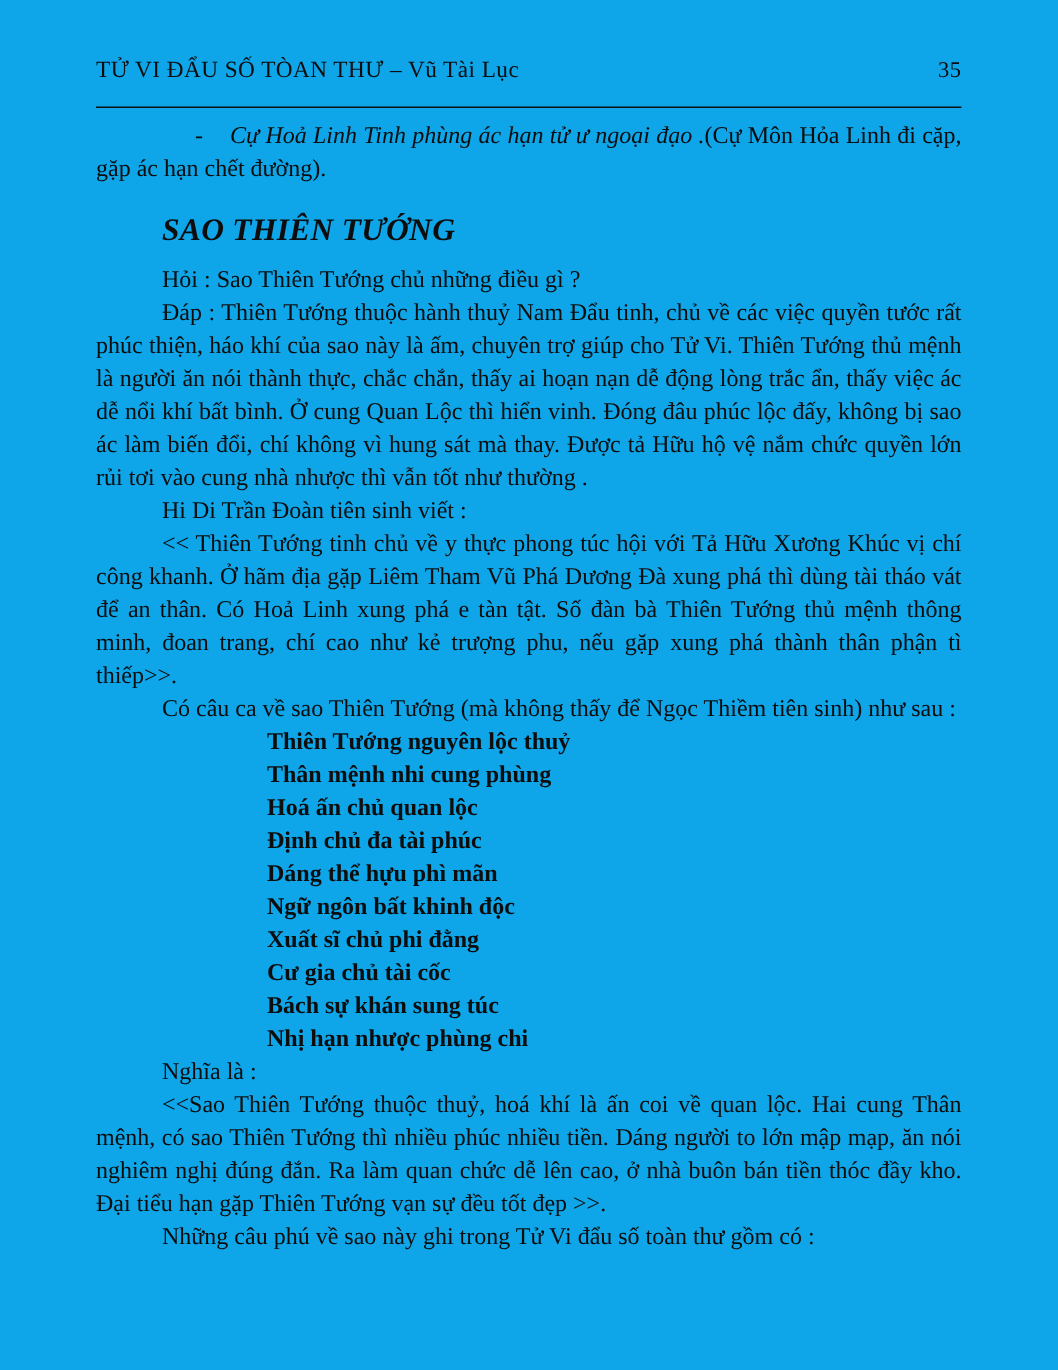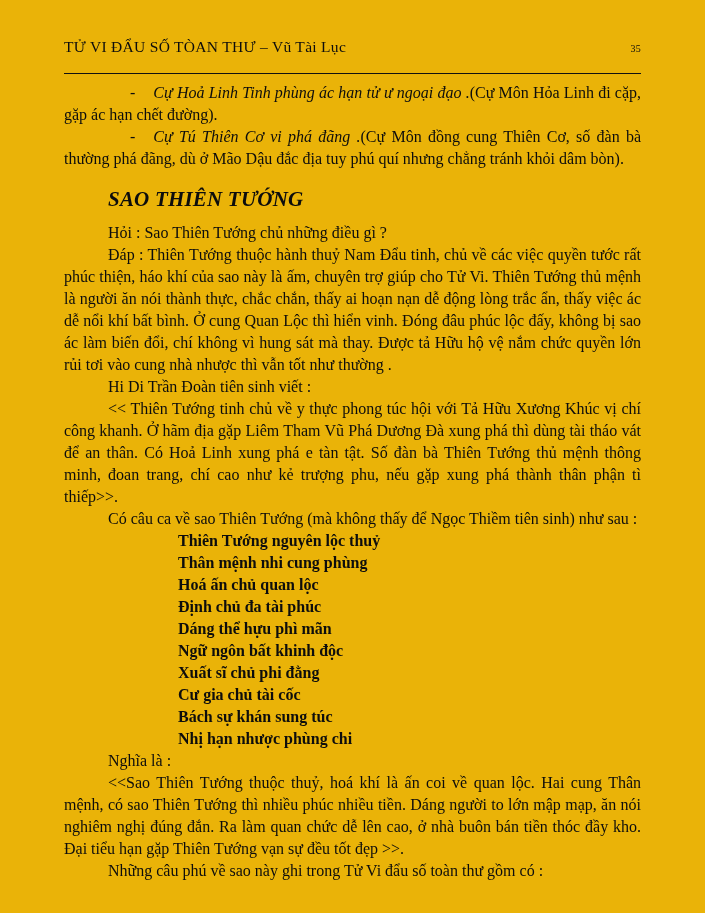--- a/index.html
+++ b/index.html
@@ -4,41 +4,41 @@
 <style>
   html, body {
     margin: 0;
     padding: 0;
     background: #ffffff;
   }
   .page {
     position: relative;
     width: 705px;
     height: 913px;
-    background: #eab308;
+    background: #0ea5e9;
     color: #0d0d0d;
     font-family: "Liberation Serif", "DejaVu Serif", serif;
     font-size: 16px;
     line-height: 22px;
     box-sizing: border-box;
     padding: 36px 64px 40px 64px;
     overflow: hidden;
   }
   .running-header {
     display: flex;
     justify-content: space-between;
     align-items: baseline;
     font-size: 15.5px;
     border-bottom: 1.5px solid #111;
     padding-bottom: 13px;
     margin-bottom: 8px;
     letter-spacing: 0.3px;
   }
   .running-header .page-num {
-    font-size: 10px;
+    font-size: 15px;
   }
   p {
     margin: 0;
     text-align: justify;
   }
   p.indent {
     text-indent: 44px;
   }
   p.bullet {
     text-indent: 66px;
@@ -74,21 +74,20 @@
 <div class="page">
 
   <div class="running-header">
     <span>TỬ VI ĐẨU SỐ TÒAN THƯ – Vũ Tài Lục</span>
     <span class="page-num">35</span>
   </div>
 
 
   <p class="bullet"><span>-</span><span class="dash-gap"></span><em>Cự Hoả Linh Tinh phùng ác hạn tử ư ngoại đạo .</em><span>(Cự Môn Hỏa Linh đi cặp, gặp ác hạn chết đường).</span></p>
 
-  <p class="bullet"><span>-</span><span class="dash-gap"></span><em>Cự Tú Thiên Cơ vi phá đãng .</em><span>(Cự Môn đồng cung Thiên Cơ, số đàn bà thường phá đãng, dù ở Mão Dậu đắc địa tuy phú quí nhưng chẳng tránh khỏi dâm bòn).</span></p>
 
   <h1 class="section-heading">SAO THIÊN TƯỚNG</h1>
 
   <p class="indent">Hỏi : Sao Thiên Tướng chủ những điều gì ?</p>
 
   <p class="indent">Đáp : Thiên Tướng thuộc hành thuỷ Nam Đẩu tinh, chủ về các việc quyền tước rất phúc thiện, háo khí của sao này là ấm, chuyên trợ giúp cho Tử Vi. Thiên Tướng thủ mệnh là người ăn nói thành thực, chắc chắn, thấy ai hoạn nạn dễ động lòng trắc ẩn, thấy việc ác dễ nổi khí bất bình. Ở cung Quan Lộc thì hiển vinh. Đóng đâu phúc lộc đấy, không bị sao ác làm biến đổi, chí không vì hung sát mà thay. Được tả Hữu hộ vệ nắm chức quyền lớn rủi tơi vào cung nhà nhược thì vẫn tốt như thường .</p>
 
   <p class="indent">Hi Di Trần Đoàn tiên sinh viết :</p>
 
   <p class="indent">&lt;&lt; Thiên Tướng tinh chủ về y thực phong túc hội với Tả Hữu Xương Khúc vị chí công khanh. Ở hãm địa gặp Liêm Tham Vũ Phá Dương Đà xung phá thì dùng tài tháo vát để an thân. Có Hoả Linh xung phá e tàn tật. Số đàn bà Thiên Tướng thủ mệnh thông minh, đoan trang, chí cao như kẻ trượng phu, nếu gặp xung phá thành thân phận tì thiếp&gt;&gt;.</p>

